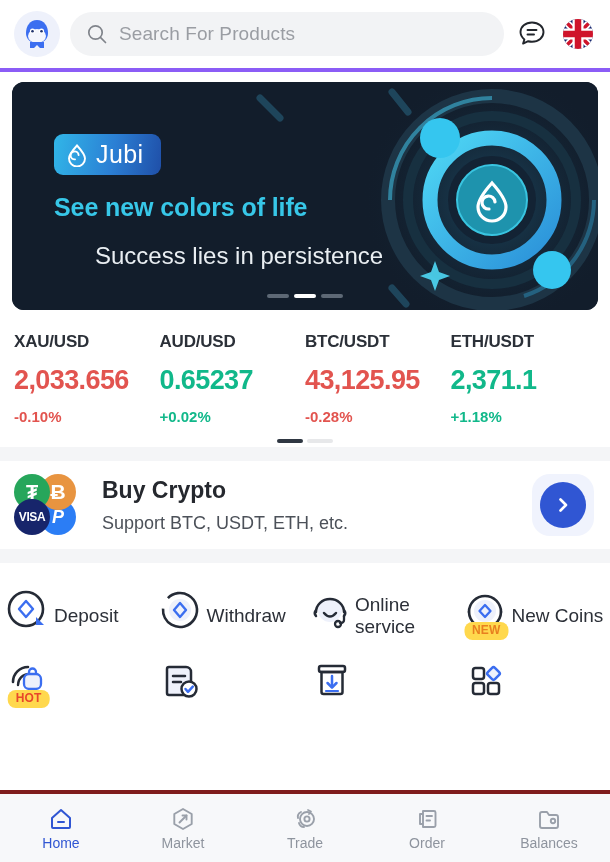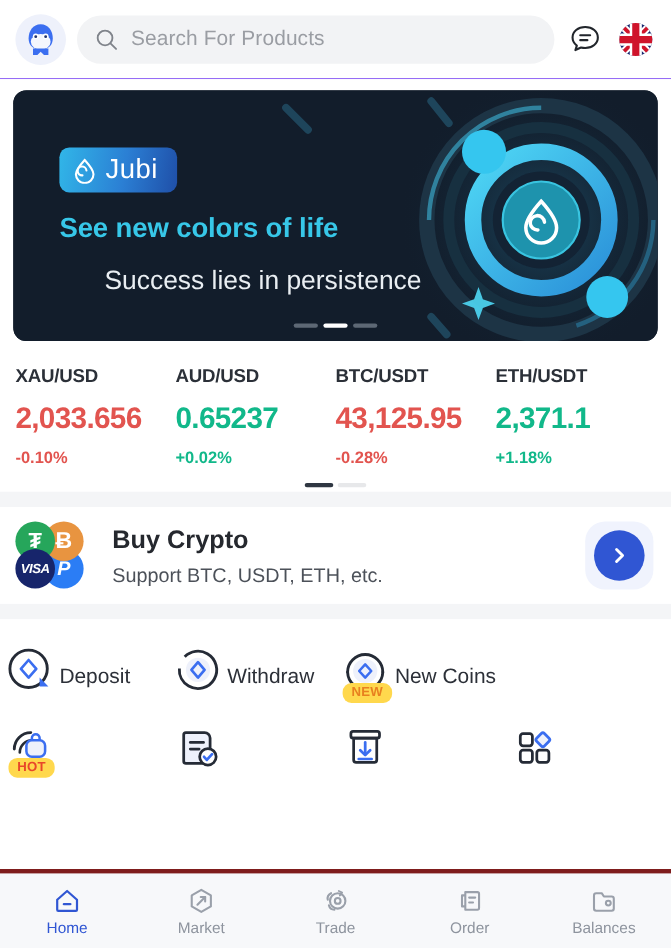--- a/index.html
+++ b/index.html
@@ -12,21 +12,21 @@
   }
 
   
   .header {
     height:72px;
     background:#fff;
     display:flex;
     align-items:center;
     padding:0 14px;
     gap:10px;
-    border-bottom:1px solid #8b5cf6;
+    border-bottom:4px solid #8b5cf6;
   }
   .logo-wrap {
     width:46px; height:46px; flex:none;
     border-radius:50%;
     background:#eef1fb;
     display:flex; align-items:center; justify-content:center;
   }
   .search-box {
     flex:1; height:44px;
     background:#f2f3f5;
@@ -110,21 +110,21 @@
     padding:0 16px 0 14px;
   }
   .pay-icons { position:relative; width:76px; height:62px; flex:none; }
   .pay-ic {
     position:absolute; width:36px; height:36px; border-radius:50%;
     display:flex; align-items:center; justify-content:center;
     color:#fff; font-weight:bold;
   }
   .pi-usdt { left:0; top:0; background:#26a65b; font-size:20px; z-index:3; }
   .pi-btc  { left:26px; top:0; background:#e89440; font-size:21px; z-index:2; }
-  .pi-visa { left:0; top:25px; background:#17256b; font-size:12px; font-style:italic; letter-spacing:-.4px; z-index:4; }
+  .pi-visa { left:0; top:25px; background:#17256b; font-size:12px; letter-spacing:-.4px; z-index:4; }
   .pi-pp   { left:26px; top:25px; background:#2b7df5; font-size:18px; font-style:italic; z-index:1; }
   .buy-text { flex:1; margin-left:12px; }
   .buy-title { font-size:23px; font-weight:bold; color:#25282e; }
   .buy-sub { font-size:18px; color:#4c5159; margin-top:9px; }
   .arrow-plate {
     width:62px; height:62px; flex:none;
     background:#f0f3fd; border-radius:18px;
     display:flex; align-items:center; justify-content:center;
   }
   .arrow-btn {
@@ -350,20 +350,34 @@
       <div class="qa-ic">
         <svg width="50" height="50" viewBox="0 0 50 50">
           <circle cx="25" cy="24" r="17" fill="none" stroke="#252b36" stroke-width="2.6" stroke-dasharray="72 12" transform="rotate(-60 25 24)"></circle>
           <circle cx="25" cy="24" r="11" fill="#eef1fb"></circle>
           <path d="M25 17 l6 7 l-6 7 l-6 -7z" fill="none" stroke="#3b6ef0" stroke-width="2.4" stroke-linejoin="round"></path>
         </svg>
       </div>
       <div class="qa-label">Withdraw</div>
     </div>
 
+    <div class="qa-item">
+      <div class="qa-ic">
+        <svg width="50" height="50" viewBox="0 0 50 50">
+          <circle cx="25" cy="24" r="12" fill="#eef1fb"></circle>
+          <path d="M11 26 a14 13 0 0 1 28 0" fill="none" stroke="#252b36" stroke-width="2.5" stroke-linecap="round"></path>
+          <path d="M11 24 q-2.5 3 0 6" fill="none" stroke="#252b36" stroke-width="2.5" stroke-linecap="round"></path>
+          <path d="M39 24 q2.5 3 0 6" fill="none" stroke="#252b36" stroke-width="2.5" stroke-linecap="round"></path>
+          <path d="M19 27 q6 7 12 0" fill="none" stroke="#252b36" stroke-width="2.5" stroke-linecap="round"></path>
+          <path d="M39 30 v4 q0 3 -4 3" fill="none" stroke="#252b36" stroke-width="2.3" stroke-linecap="round"></path>
+          <circle cx="33" cy="38" r="3" fill="none" stroke="#252b36" stroke-width="2.3"></circle>
+        </svg>
+      </div>
+      <div class="qa-label">Online service</div>
+    </div>
 
     <div class="qa-item">
       <div class="qa-ic">
         <svg width="50" height="50" viewBox="0 0 50 50">
           <path d="M9 26 a16 16 0 0 1 32 0" fill="none" stroke="#252b36" stroke-width="2.6" stroke-linecap="round"></path>
           <path d="M9 26 a16 16 0 0 0 6 12" fill="none" stroke="#252b36" stroke-width="2.6" stroke-linecap="round"></path>
           <path d="M41 26 a16 16 0 0 1 -6 12" fill="none" stroke="#252b36" stroke-width="2.6" stroke-linecap="round"></path>
           <circle cx="25" cy="25" r="11" fill="#eef1fb"></circle>
           <path d="M25 19 l5.5 6 l-5.5 6 l-5.5 -6z" fill="none" stroke="#3b6ef0" stroke-width="2.3" stroke-linejoin="round"></path>
         </svg>

